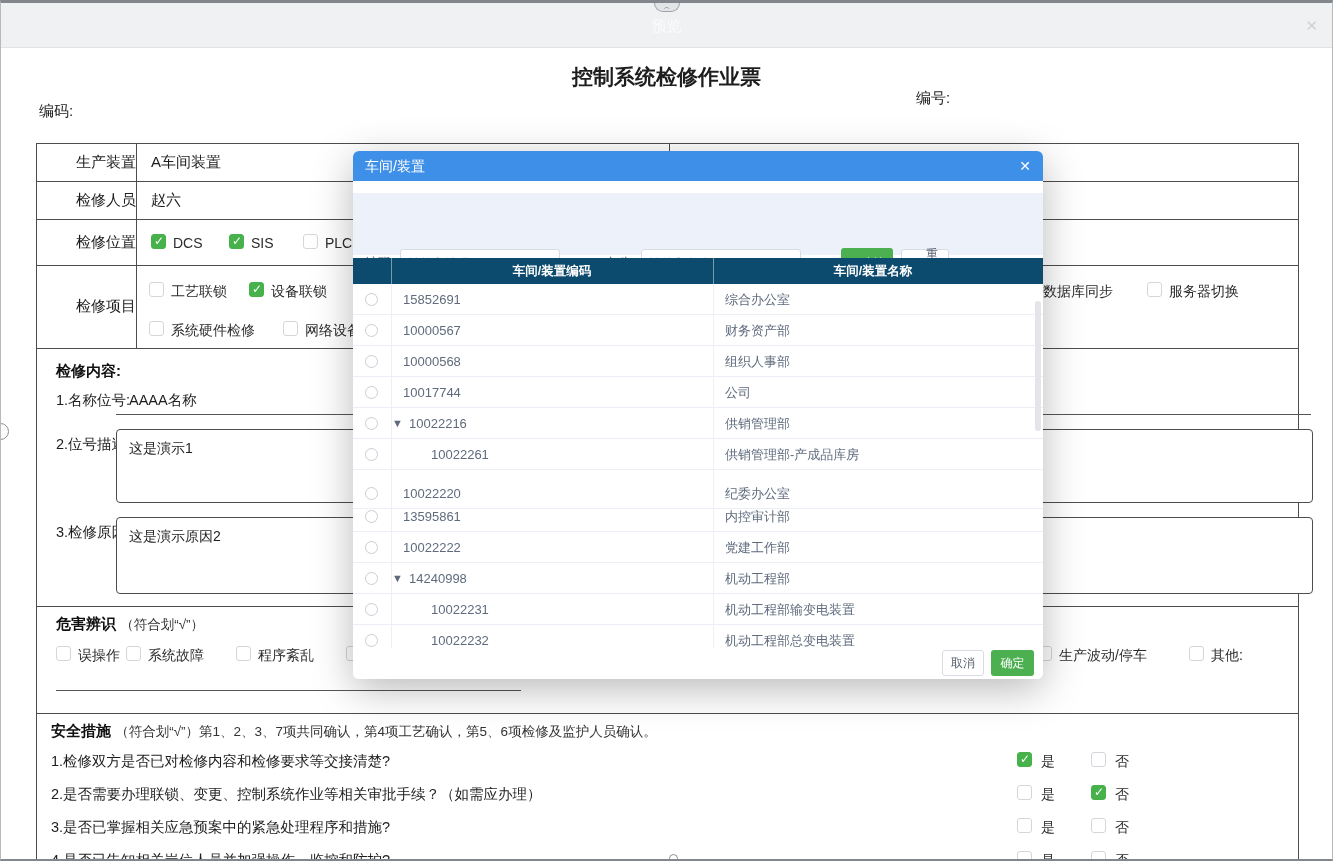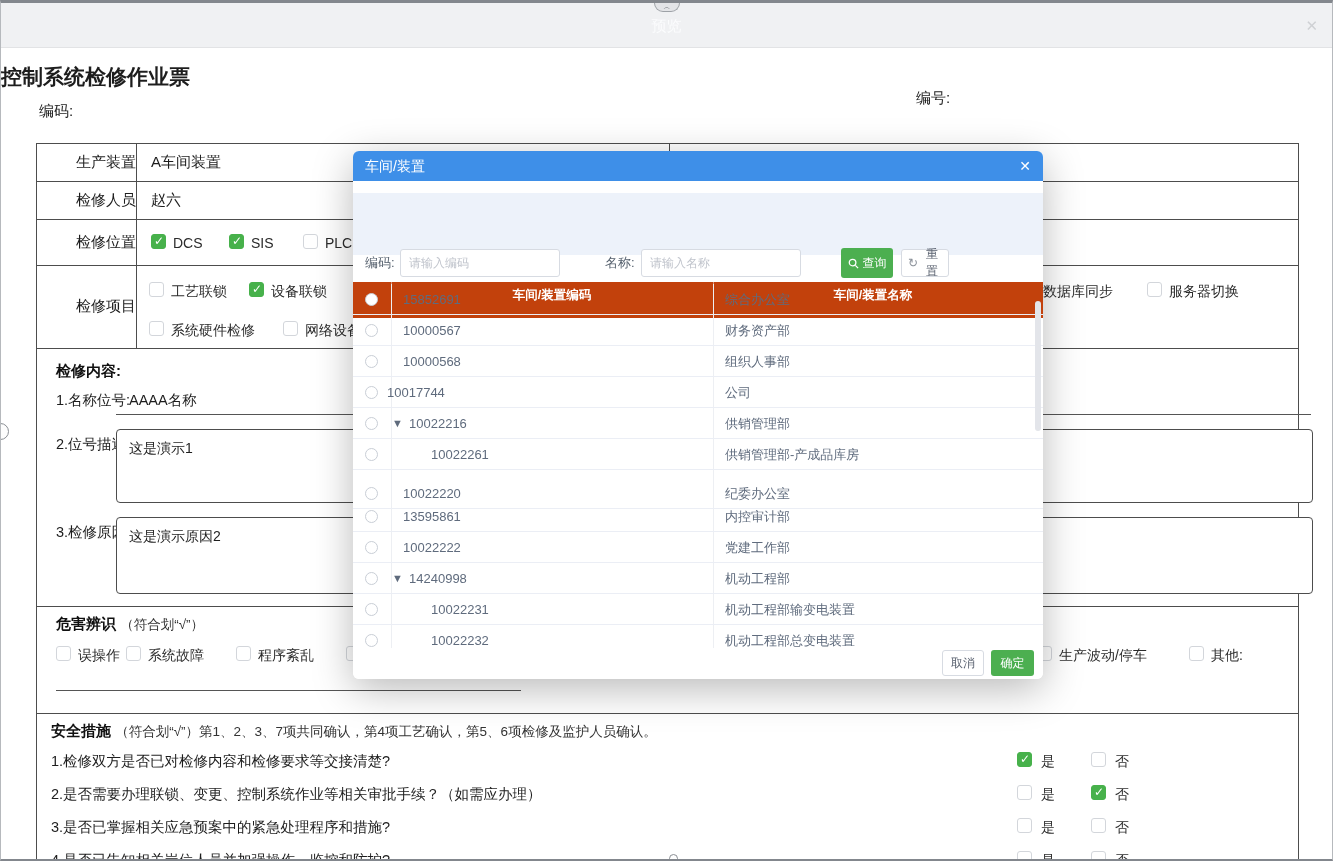--- a/index.html
+++ b/index.html
@@ -7,21 +7,21 @@
   body{font-family:"Liberation Sans","DejaVu Sans",sans-serif;}
   .screen{position:relative;width:1333px;height:861px;background:#fff;overflow:hidden;
     border-left:1px solid #b6b9bd;border-right:1px solid #b6b9bd;
     border-top:3px solid #83878d;border-bottom:2px solid #83878d;}
   
   .titlebar{position:absolute;left:0;top:0;width:100%;height:45px;background:#f0f1f3;border-bottom:1px solid #e2e3e5;z-index:10;}
   .titlebar-title{position:absolute;left:0;top:0;width:100%;height:45px;line-height:45px;text-align:center;color:#fbfcfd;font-size:15px;}
   .titlebar-close{position:absolute;right:14px;top:0;height:45px;line-height:45px;color:#cfd1d4;font-size:15px;cursor:pointer;}
   .top-handle{position:absolute;left:653px;top:0;width:26px;height:9px;background:#e3e4e7;border:1px solid #9ea2a7;border-top:none;border-radius:0 0 9px 9px;z-index:11;font-size:7px;line-height:7px;text-align:center;color:#6b6f74;}
   
-  .doc-title{position:absolute;left:0;top:60px;width:100%;text-align:left;font-size:21px;font-weight:bold;color:#1d1d1d;z-index:1;}
+  .doc-title{position:absolute;left:0;top:60px;width:100%;text-align:center;font-size:21px;font-weight:bold;color:#1d1d1d;z-index:1;}
   .meta-label{position:absolute;font-size:15px;color:#222;z-index:1;}
   
   .form-border{position:absolute;left:35px;top:140px;width:1263px;height:760px;border:1px solid #4d4d4d;border-bottom:none;z-index:1;}
   .hline{position:absolute;left:35px;width:1263px;height:1px;background:#4d4d4d;z-index:1;}
   .vline{position:absolute;width:1px;background:#4d4d4d;z-index:1;}
   .row-label{position:absolute;left:35px;width:100px;text-align:right;font-size:15px;color:#1d1d1d;line-height:16px;z-index:2;}
   .cell-value{position:absolute;font-size:15px;color:#1d1d1d;line-height:16px;z-index:2;}
   
   .cb{position:absolute;width:15px;height:15px;border:1px solid #d3d6db;border-radius:3px;background:#fff;z-index:2;cursor:pointer;}
   .cb.checked{background:#47B14B;border-color:#47B14B;}
@@ -38,21 +38,21 @@
   .modal-title{position:absolute;left:12px;top:0;height:30px;line-height:30px;color:#fff;font-size:14px;}
   .modal-close{position:absolute;right:12px;top:0;height:30px;line-height:30px;color:#fff;font-size:14px;cursor:pointer;}
   .search-band{position:absolute;left:0;top:42px;width:690px;height:62px;background:#EDF2FA;}
   .s-label{position:absolute;top:56px;height:28px;line-height:28px;font-size:13px;color:#55606d;}
   .inp{position:absolute;top:56px;height:28px;border:1px solid #d7dbe2;border-radius:3px;background:#fff;font-size:12px;color:#333;padding:0 8px;outline:none;}
   .inp::placeholder{color:#c0c4cc;}
   .btn{position:absolute;border-radius:3px;font-size:12px;cursor:pointer;display:flex;align-items:center;justify-content:center;gap:4px;border:none;}
   .btn-query{left:488px;top:55px;width:52px;height:30px;background:#4CAF50;color:#fff;}
   .btn-reset{left:548px;top:56px;width:48px;height:28px;background:#fff;border:1px solid #d7dbe2;color:#5a6270;}
   .reset-ico{font-size:12px;color:#8a9099;}
-  .thead{position:absolute;left:0;top:107px;width:690px;height:36px;background:#c2410c;margin-top:24px;}
+  .thead{position:absolute;left:0;top:107px;width:690px;height:26px;background:#0c4a6e;}
   .th{position:absolute;top:0;height:26px;line-height:26px;text-align:center;color:#fff;font-size:12.5px;font-weight:600;}
   .th-sep{position:absolute;top:0;width:1px;height:26px;background:rgba(255,255,255,.45);}
   .tbody{position:absolute;left:0;top:133px;width:690px;height:364px;overflow:hidden;}
   .col-sep{position:absolute;top:0;width:1px;height:364px;background:#edeff3;}
   .trow{position:absolute;left:0;width:690px;height:31px;border-bottom:1px solid #ebeef5;cursor:pointer;}
   .radio{position:absolute;left:12px;top:9px;width:13px;height:13px;border:1px solid #c9ced6;border-radius:50%;background:#fff;}
   .caret{position:absolute;left:39px;top:0;line-height:31px;font-size:11px;color:#5f6b7d;}
   .tcode,.tname{position:absolute;top:0;line-height:31px;font-size:13px;color:#5f6b7d;white-space:nowrap;}
   .tname{left:372px;}
   .scroll-thumb{position:absolute;left:682px;top:150px;width:6px;height:130px;background:#e3e5ea;border-radius:3px;}
@@ -221,21 +221,21 @@
         <span class="tcode" style="left:50px">10000567</span>
         <span class="tname">财务资产部</span>
       </div>
       <div class="trow" style="top:62px">
         <span class="radio"></span>
         <span class="tcode" style="left:50px">10000568</span>
         <span class="tname">组织人事部</span>
       </div>
       <div class="trow" style="top:93px">
         <span class="radio"></span>
-        <span class="tcode" style="left:34px">10017744</span>
+        <span class="tcode" style="left:50px">10017744</span>
         <span class="tname">公司</span>
       </div>
       <div class="trow" style="top:124px">
         <span class="radio"></span>
         <span class="caret">▼</span>
         <span class="tcode" style="left:56px">10022216</span>
         <span class="tname">供销管理部</span>
       </div>
       <div class="trow" style="top:155px">
         <span class="radio"></span>

